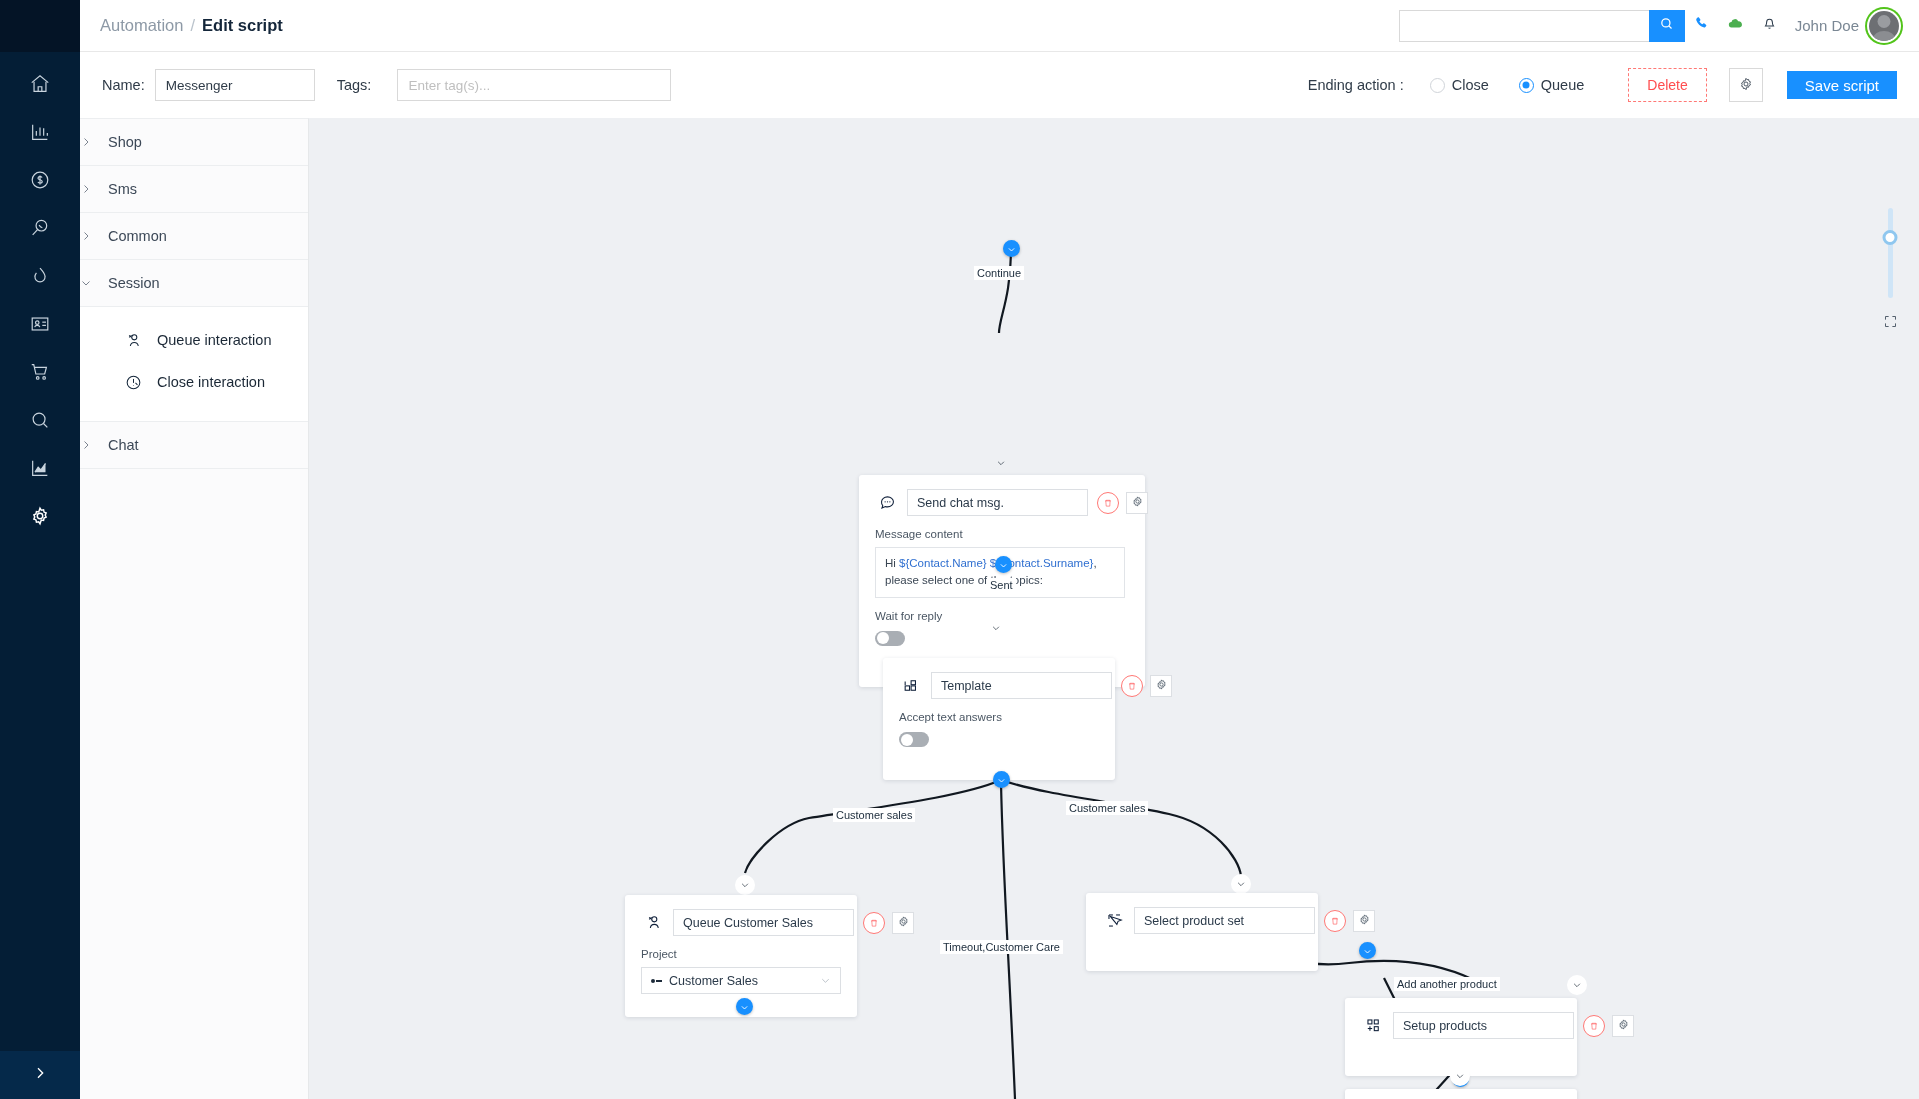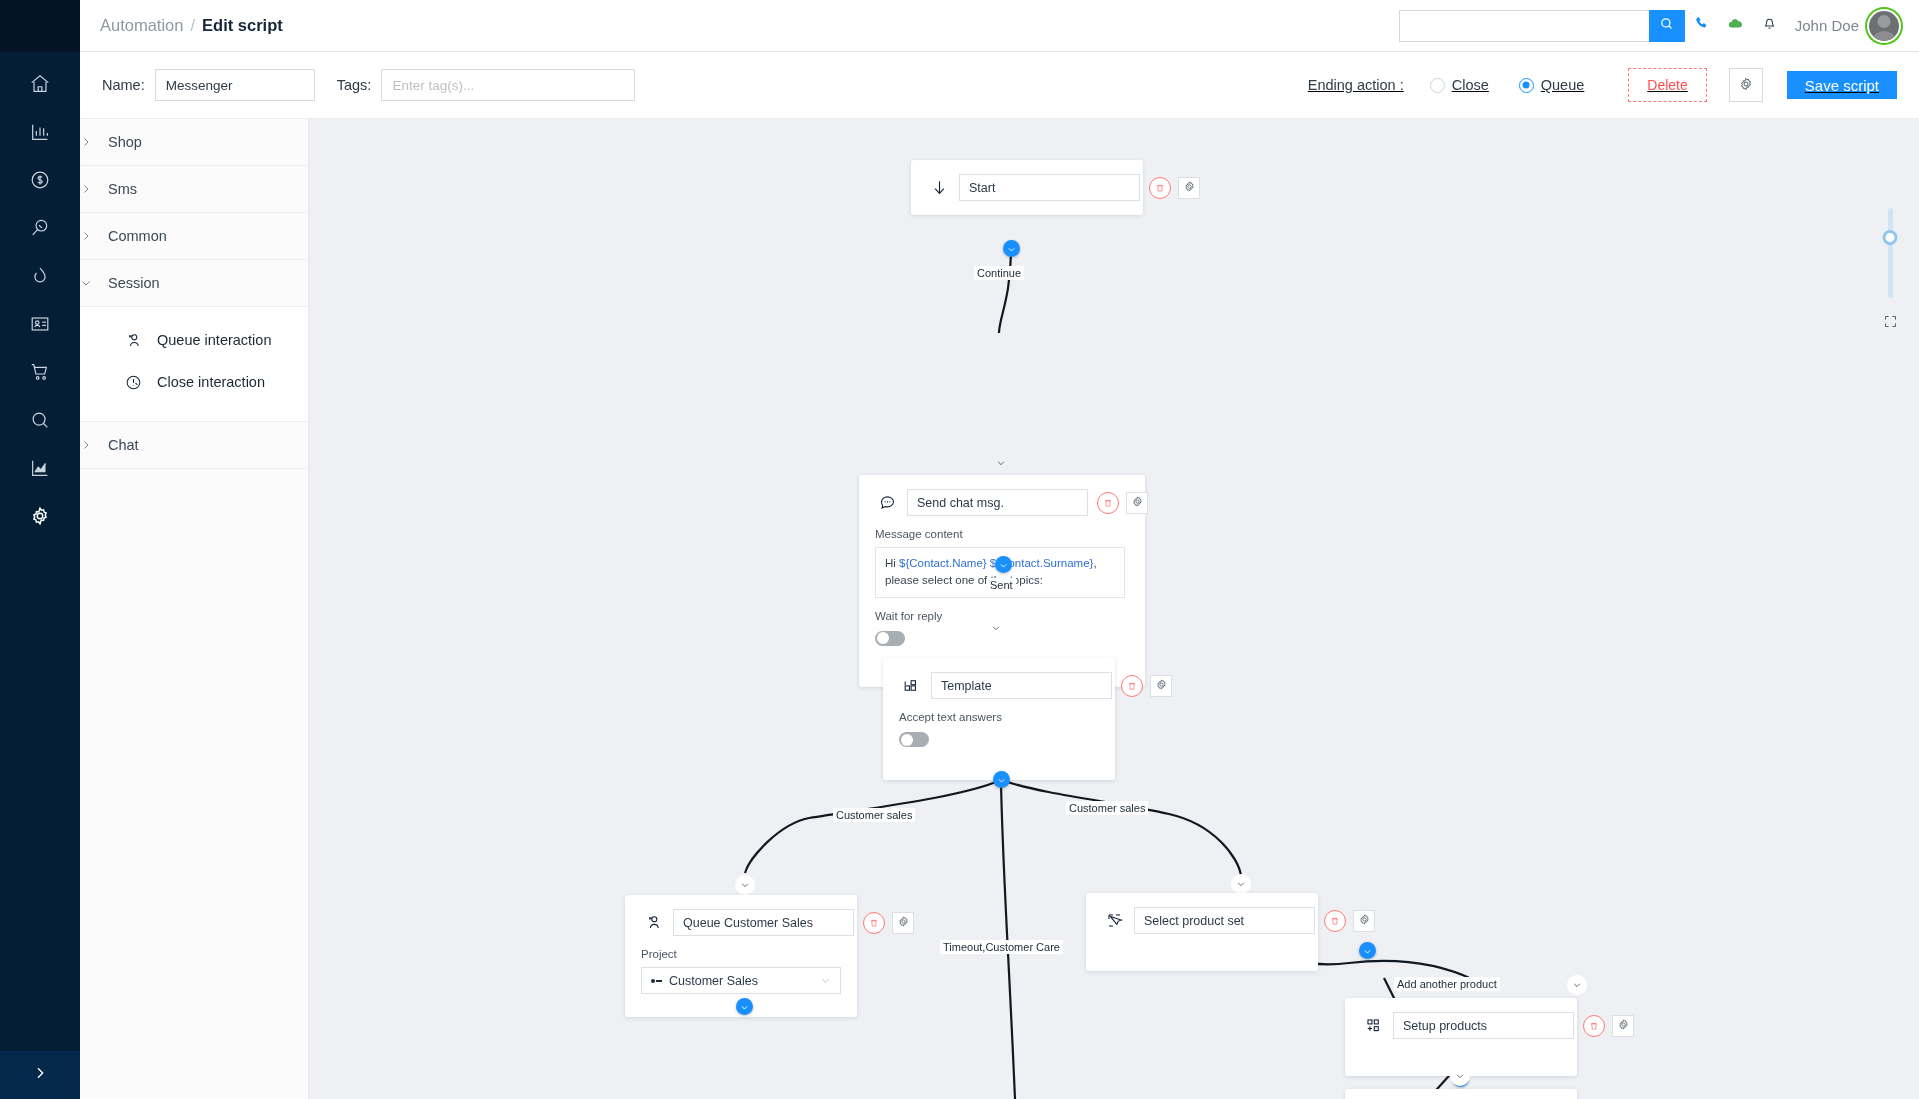--- a/index.html
+++ b/index.html
@@ -75,22 +75,22 @@
     position: absolute; left: 80px; top: 52px; right: 0; height: 66px;
     background: #ffffff; display: flex; align-items: center; padding: 0 22px; z-index: 25;
   }
   .tb-label { font-size: 14.5px; color: #2f3b48; margin-right: 10px; white-space: nowrap; }
   .tb-input {
     height: 32px; border: 1px solid #d9d9d9; outline: none; padding: 0 10px;
     font-size: 13.5px; color: #2f3b48; font-family: "Liberation Sans", sans-serif; background: #fff;
   }
   .tb-input::placeholder { color: #bfbfbf; }
   .tb-name { width: 160px; }
-  .tb-tags { width: 254px; margin-left: 0; }
-  .tb-right { margin-left: auto; display: flex; align-items: center; gap: 12px; text-decoration: underline; }
+  .tb-tags { width: 274px; margin-left: 16px; }
+  .tb-right { margin-left: auto; display: flex; align-items: center; gap: 12px; }
   .ending-label { font-size: 14.5px; color: #2f3b48; margin-right: 14px; }
   .radio-item { display: flex; align-items: center; margin-right: 18px; cursor: pointer; }
   .radio {
     width: 15px; height: 15px; border-radius: 50%; border: 1px solid #d0d4d9;
     margin-right: 7px; background: #fff; position: relative;
   }
   .radio.on { border-color: #1890ff; }
   .radio.on::after {
     content: ""; position: absolute; left: 50%; top: 50%; transform: translate(-50%,-50%);
     width: 7px; height: 7px; border-radius: 50%; background: #1890ff;
@@ -490,48 +490,20 @@
         <path d="M690 442 C690 480, 680 500, 680 512"></path>
         <path d="M692 662 C650 680, 560 690, 500 700 C470 706, 440 740, 436 755"></path>
         <path d="M692 662 C740 678, 810 684, 860 696 C905 706, 930 740, 932 758"></path>
         <path d="M692 665 C694 760, 700 840, 706 981"></path>
         <path d="M932 820 C960 840, 1000 850, 1040 845 C1100 838, 1140 850, 1165 862"></path>
         <path d="M1075 860 L1110 930"></path>
         <path d="M1165 930 L1120 980"></path>
       </g>
     </svg>
 
-    <div class="node" style="left:602px; top:42px; width:232px;">
-      <div class="node-row">
-        <span class="node-ic">
-          <svg viewBox="0 0 24 24">
-              <path d="M12 4v15"></path>
-              <path d="M6.5 13.5 12 19.5l5.5-6"></path>
-            </svg>
-        </span>
-        <input class="node-input" type="text" value="Start" style="">
-        <span class="node-del">
-          <span>
-            <svg viewBox="0 0 24 24">
-                <path d="M5 7h14"></path>
-                <path d="M7.5 7V5.5h9V7"></path>
-                <path d="M6.7 7l1 12.5h8.6L17 7"></path>
-              </svg>
-          </span>
-        </span>
-        <span class="node-cfg">
-          <span>
-            <svg viewBox="0 0 24 24">
-                <circle cx="12" cy="12" r="3"></circle>
-                <path d="M12 3.5l1.4 2.1 2.5-.4.5 2.5 2.3 1-1 2.3 1 2.3-2.3 1-.5 2.5-2.5-.4L12 20.5l-1.4-2.1-2.5.4-.5-2.5-2.3-1 1-2.3-1-2.3 2.3-1 .5-2.5 2.5.4z"></path>
-              </svg>
-          </span>
-        </span>
-      </div>
-    </div>
 
     <div class="hdl-blue" style="left:694px; top:122px;">
       <span><svg viewBox="0 0 24 24">
             <path d="M5 9l7 7 7-7"></path>
           </svg></span>
     </div>
     <div class="edge-label" style="left:665px; top:148px;">Continue</div>
     <div class="hdl-white" style="left:682px; top:335px; background:transparent;">
       <span><svg viewBox="0 0 24 24">
             <path d="M5 9l7 7 7-7"></path>

